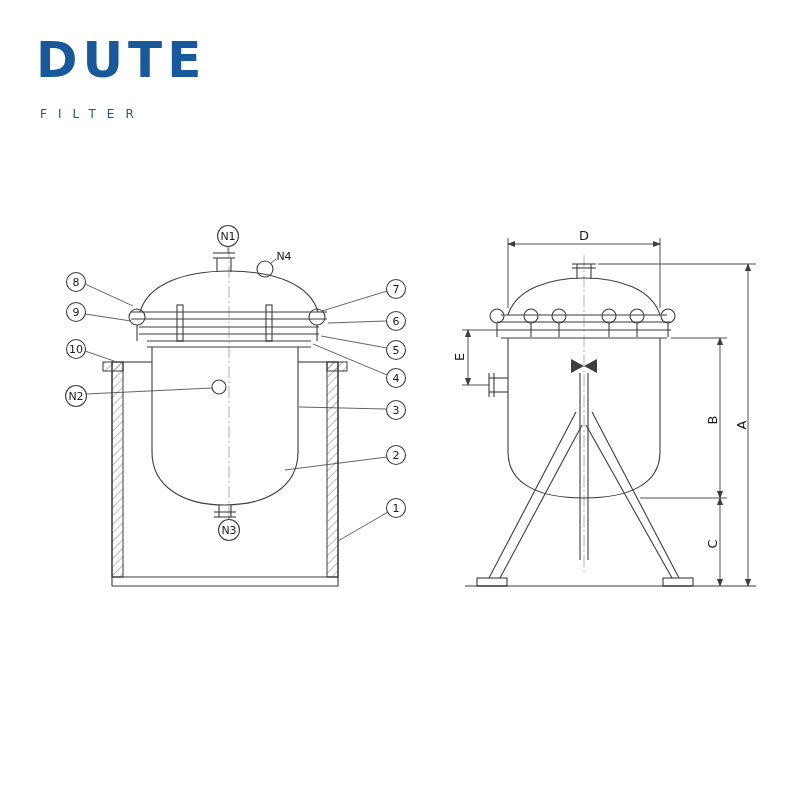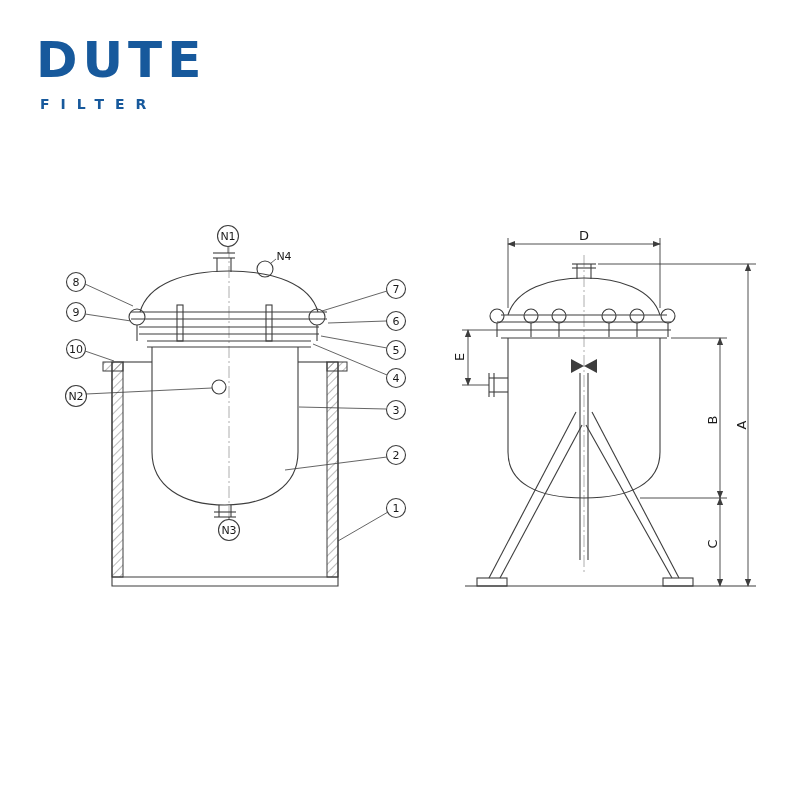--- a/index.html
+++ b/index.html
@@ -13,22 +13,22 @@
   .page { position:absolute; inset:0; }
 
   .logo { position:absolute; left:36px; top:34px; }
   .logo-brand {
     font-family:"DejaVu Sans", sans-serif;
     font-size:50px; font-weight:900; letter-spacing:5px;
     color:var(--logo-blue,#17599c); line-height:1.05;
   }
   .logo-sub {
     font-family:"DejaVu Sans", sans-serif;
-    font-size:14px; font-weight:bold; letter-spacing:11px;
-    color:var(--logo-blue,#17599c); margin-top:9px; padding-left:4px;
+    font-size:12px; font-weight:normal; letter-spacing:11px;
+    color:var(--logo-blue,#17599c); margin-top:20px; padding-left:4px;
   }
 
   .drawing { position:absolute; left:0; top:0; }
 
   .footer {
     position:absolute; right:36px; top:698px;
     font-size:24px; font-weight:bold; letter-spacing:2px;
     color:var(--footer-navy,#1f3c78);
   }
 

